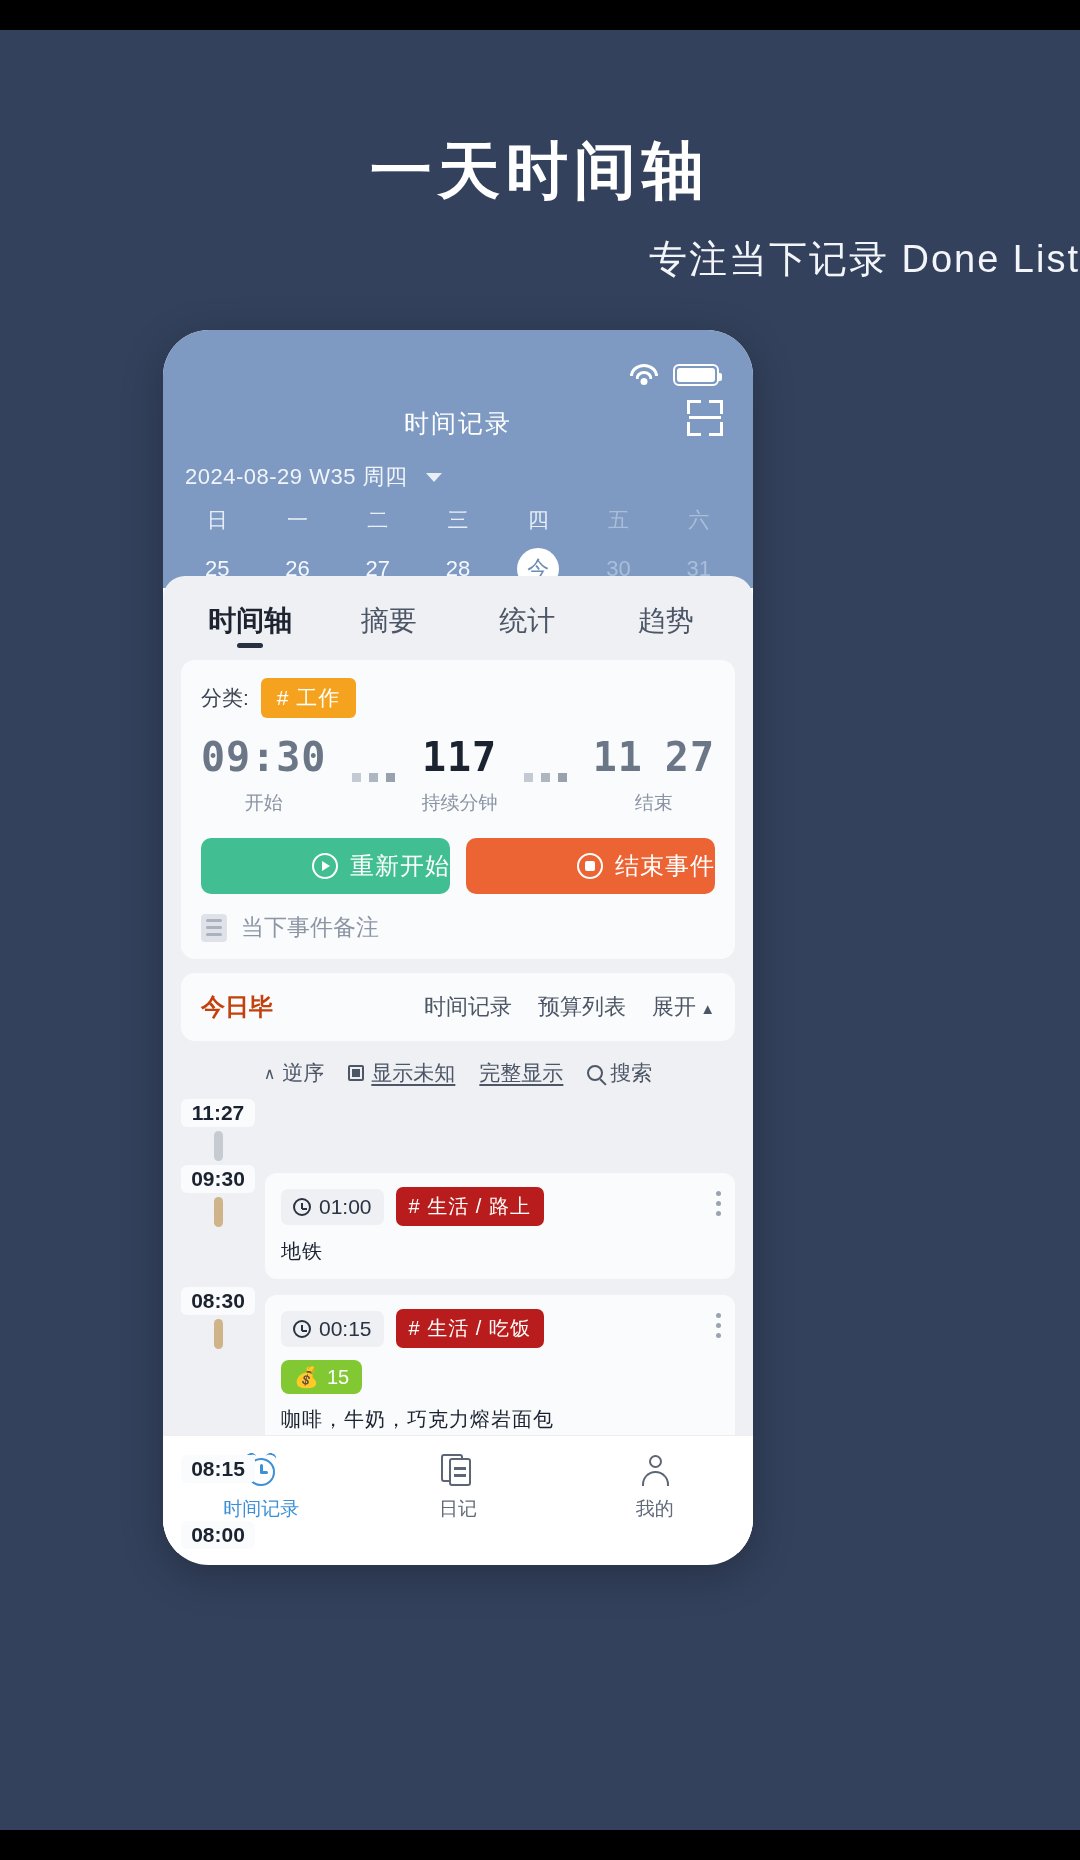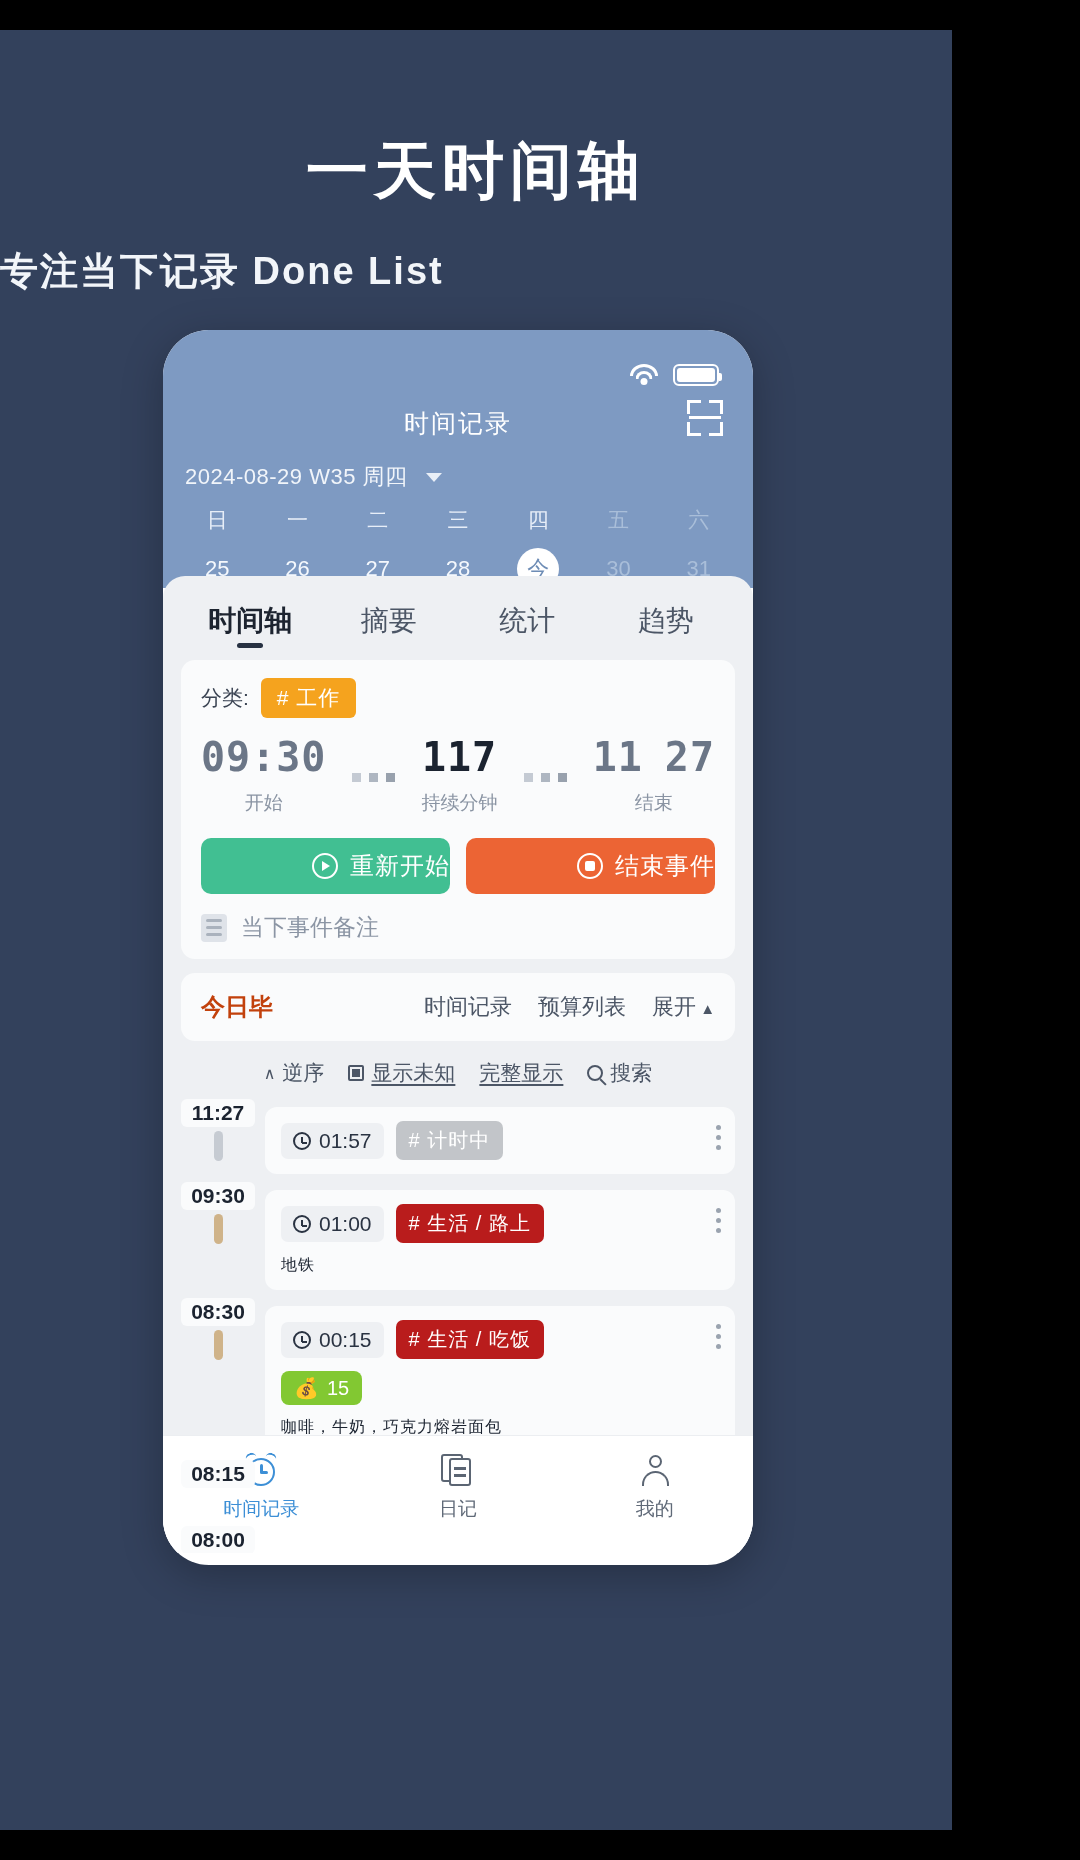--- a/index.html
+++ b/index.html
@@ -4,40 +4,40 @@
 <style>
   * { box-sizing: border-box; margin: 0; padding: 0; }
   html, body {
     width: 1080px; height: 1860px;
     background: #000;
     font-family: "Liberation Sans", "DejaVu Sans", sans-serif;
     overflow: hidden;
   }
   #poster {
     position: absolute; left: 0; top: 30px;
-    width: 952px; height: 1800px;
+    width: 1080px; height: 1800px;
     background: #33415c;
   }
   
   .headline {
     text-align: center;
     color: #ffffff;
     font-size: 62px;
     font-weight: bold;
     letter-spacing: 6px;
     padding-top: 110px;
     line-height: 1;
   }
   .subhead {
-    text-align: left;
+    text-align: right;
     color: #f2f5f9;
     font-size: 38px;
-    font-weight: bold;
+    font-weight: normal;
     letter-spacing: 2px;
-    margin-top: 44px;
+    margin-top: 32px;
   }
   
   #phone {
     position: absolute;
     left: 163px; top: 300px;
     width: 590px; height: 1235px;
     background: #ffffff;
     border-radius: 46px;
     overflow: hidden;
     box-shadow: 0 10px 40px rgba(0,0,0,.25);
@@ -239,21 +239,21 @@
   .clk::after { content:""; position:absolute; left:6px; top:3px; width:2px; height:6px; background:#2a3342; }
   .clk::before { content:""; position:absolute; left:7px; top:8px; width:5px; height:2px; background:#2a3342; }
   .ev-tag { font-size: 20px; color: #fff; padding: 6px 13px; border-radius: 7px; letter-spacing: 1px; }
   .ev-tag.grey { background: #c2c5c9; }
   .ev-tag.tan { background: #b91c1c; }
   .money {
     display: inline-flex; align-items: center; gap: 8px;
     background: #82c832; border-radius: 8px; padding: 5px 13px;
     font-size: 20px; color: #fff; margin-top: 12px;
   }
-  .ev-text { font-size: 16px; color: #1b2330; margin-top: 12px; letter-spacing: 1px; }
+  .ev-text { font-size: 20px; color: #1b2330; margin-top: 12px; letter-spacing: 1px; }
   .kebab { position: absolute; right: 14px; top: 18px; }
   .kebab i { display: block; width: 5px; height: 5px; border-radius: 50%; background: #9aa3af; margin-bottom: 5px; }
   
   .botnav {
     position: absolute; left: 0; bottom: 0; width: 100%;
     height: 118px; background: #fff;
     display: flex; align-items: flex-start; padding-top: 16px;
     border-top: 1px solid #eceef1;
   }
   .bn { flex: 1; text-align: center; }
@@ -457,34 +457,20 @@
         </span>
       </div>
 
       <div class="timeline">
 
         <div class="tl-row">
           <div class="tl-left">
             <div class="tl-time">11:27</div>
             <div class="tl-bar grey"></div>
           </div>
-          <div class="ev-card">
-            <div class="ev-top">
-              <span class="dur-chip">
-                <span class="clk"></span>
-                <span>01:57</span>
-              </span>
-              <span class="ev-tag grey"># 计时中</span>
-            </div>
-            <div class="kebab">
-                <i></i>
-                <i></i>
-                <i></i>
-              </div>
-          </div>
         </div>
 
         <div class="tl-row">
           <div class="tl-left">
             <div class="tl-time">09:30</div>
             <div class="tl-bar tan"></div>
           </div>
           <div class="ev-card">
             <div class="ev-top">
               <span class="dur-chip">

